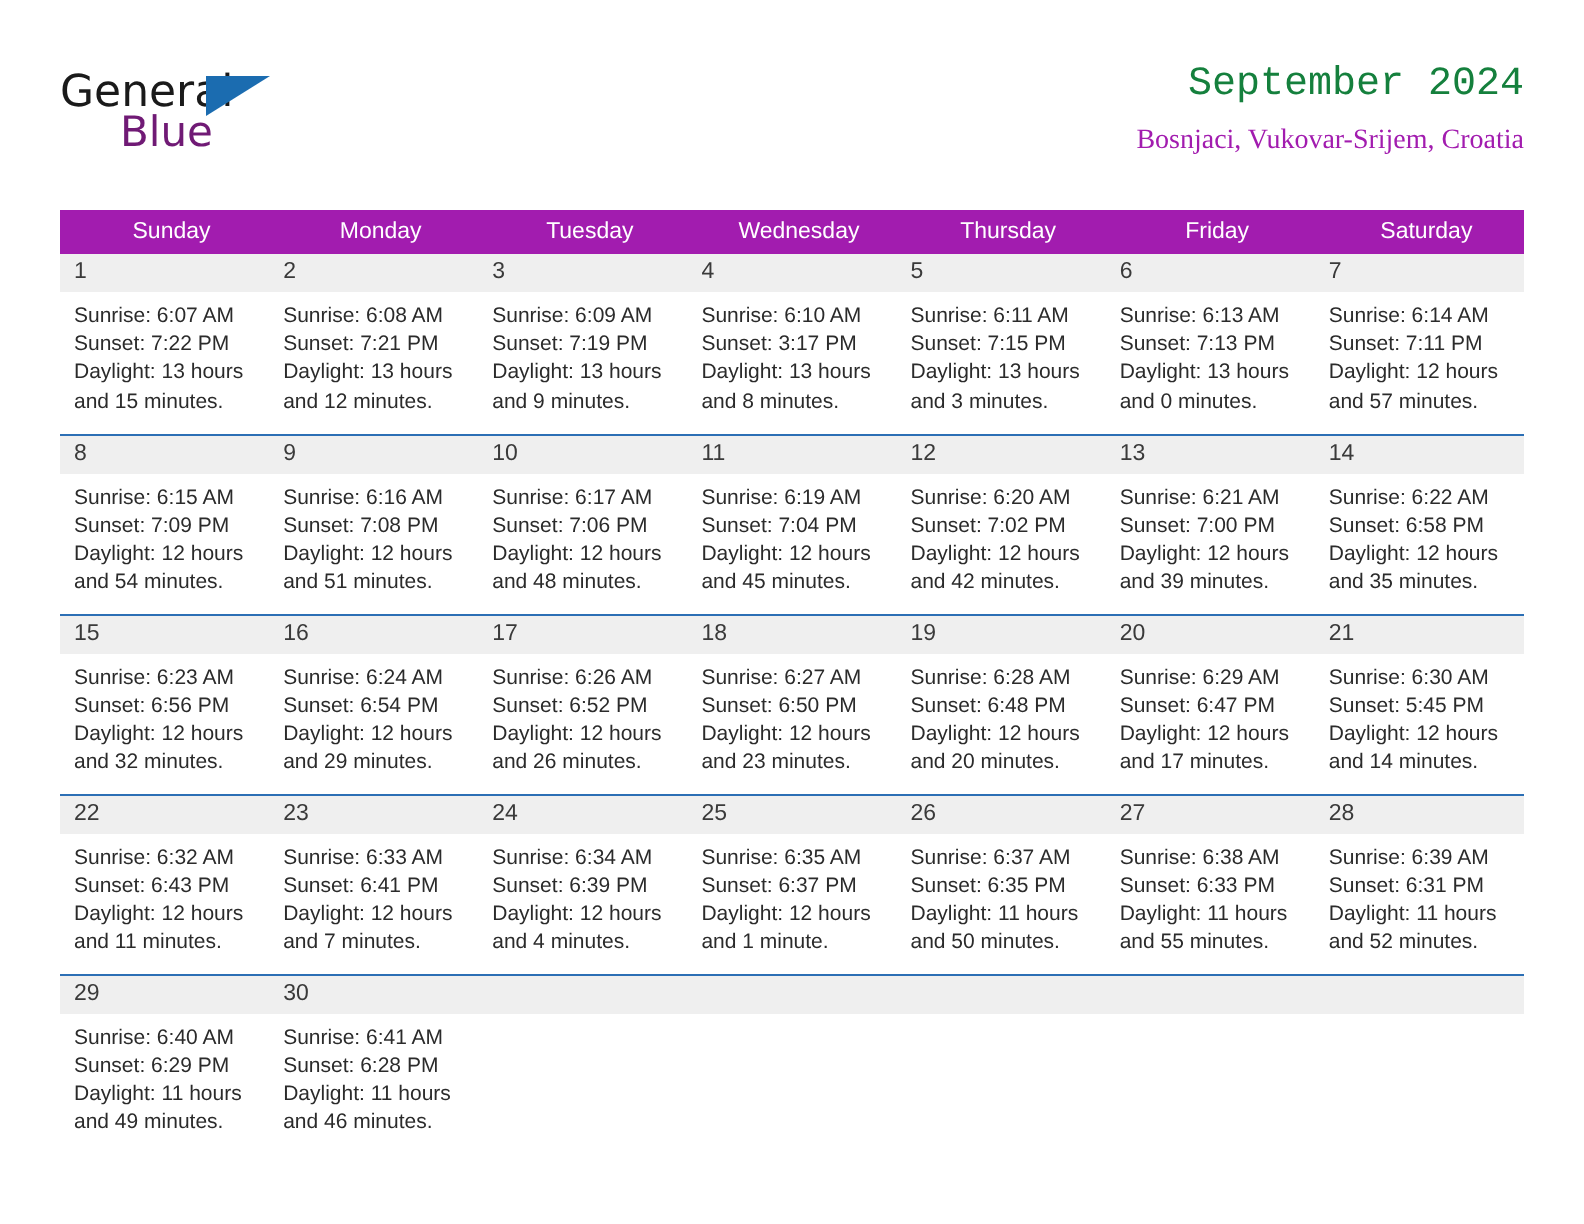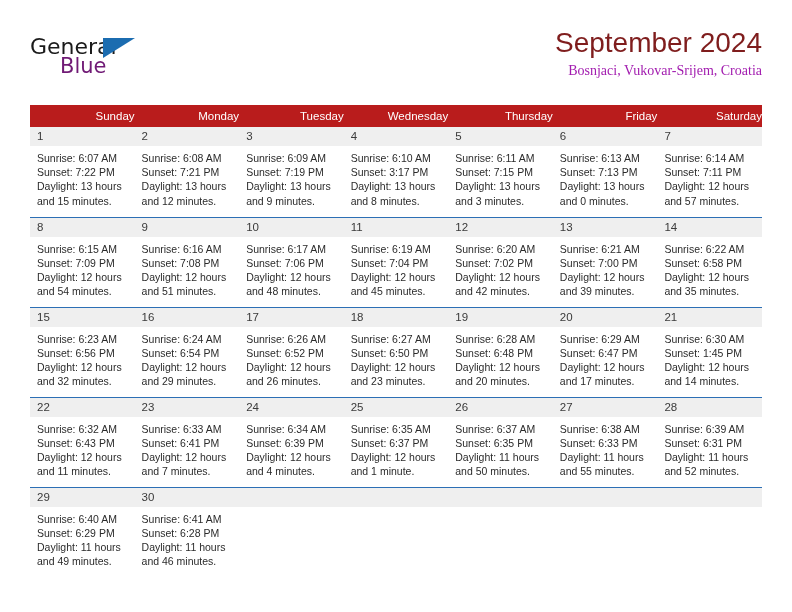--- a/index.html
+++ b/index.html
@@ -66,26 +66,26 @@
     border-bottom: 20px solid transparent;
   }
 
   .title-block {
     position: absolute;
     right: 0px;
     top: 0px;
     text-align: right;
   }
   .month-title {
-    font-size: 28px;
+    font-size: 20px;
     font-weight: 400;
-    color: #7f1d1d;
+    color: #15803d;
     line-height: 34px;
     white-space: nowrap;
-    font-family: Liberation Sans, sans-serif;
+    font-family: Liberation Mono, monospace;
   }
   .location {
     font-size: 14px;
     font-weight: 400;
     color: #a21caf;
     line-height: 20px;
     margin-top: 1px;
     white-space: nowrap;
     font-family: Liberation Serif, serif;
   }
@@ -95,25 +95,25 @@
     position: absolute;
     left: 30px;
     top: 105px;
     width: 732px;
     border-collapse: collapse;
     table-layout: fixed;
   }
   .calendar col { width: 104.57px; }
 
   thead th {
-    background: #b91c1c;
+    background: #a21caf;
     color: #ffffff;
     font-size: 11.5px;
     font-weight: 400;
-    text-align: right;
+    text-align: center;
     padding: 5px 0 5px 7px;
     height: 19px;
     box-sizing: border-box;
     font-family: "Liberation Sans", sans-serif;
   }
 
   tbody td {
     vertical-align: top;
     padding: 0;
     border-top: 1.6px solid #2c6fb5;
@@ -374,21 +374,21 @@
             <div>Sunrise: 6:29 AM</div>
             <div>Sunset: 6:47 PM</div>
             <div>Daylight: 12 hours</div>
             <div>and 17 minutes.</div>
           </div>
         </td>
         <td>
           <div class="daynum">21</div>
           <div class="details">
             <div>Sunrise: 6:30 AM</div>
-            <div>Sunset: 1:45 PM</div>
+            <div>Sunset: 5:45 PM</div>
             <div>Daylight: 12 hours</div>
             <div>and 14 minutes.</div>
           </div>
         </td>
       </tr>
 
       <tr>
         <td>
           <div class="daynum">22</div>
           <div class="details">

